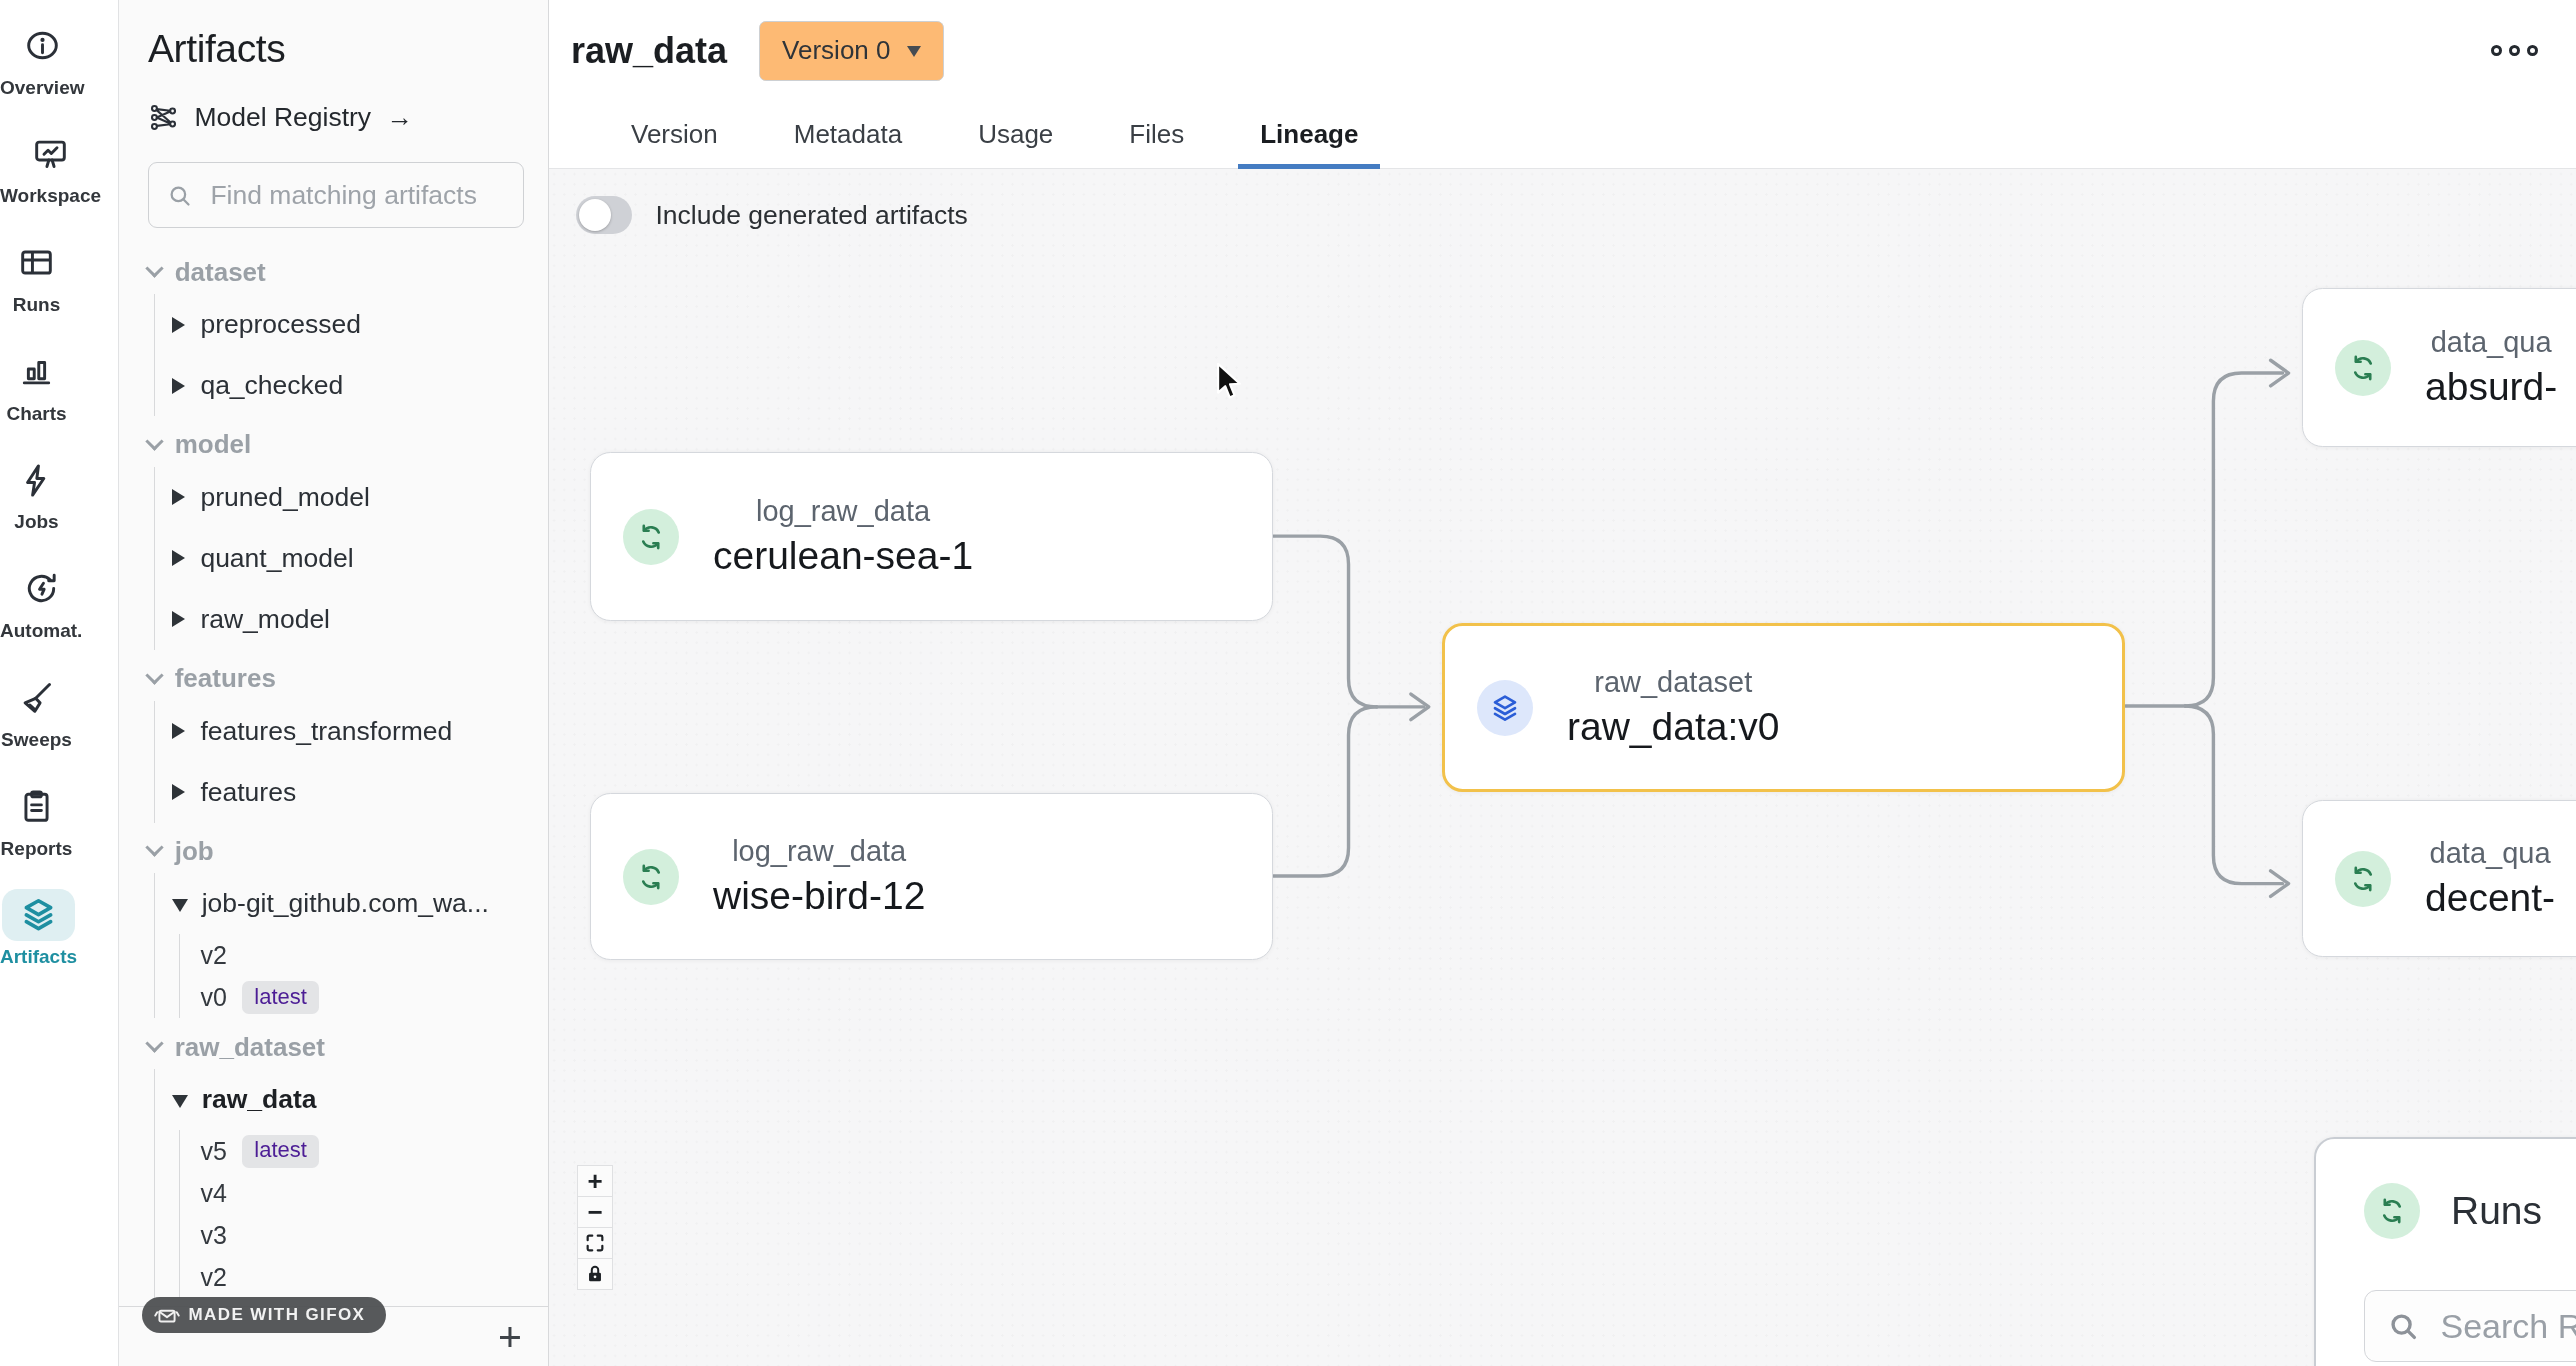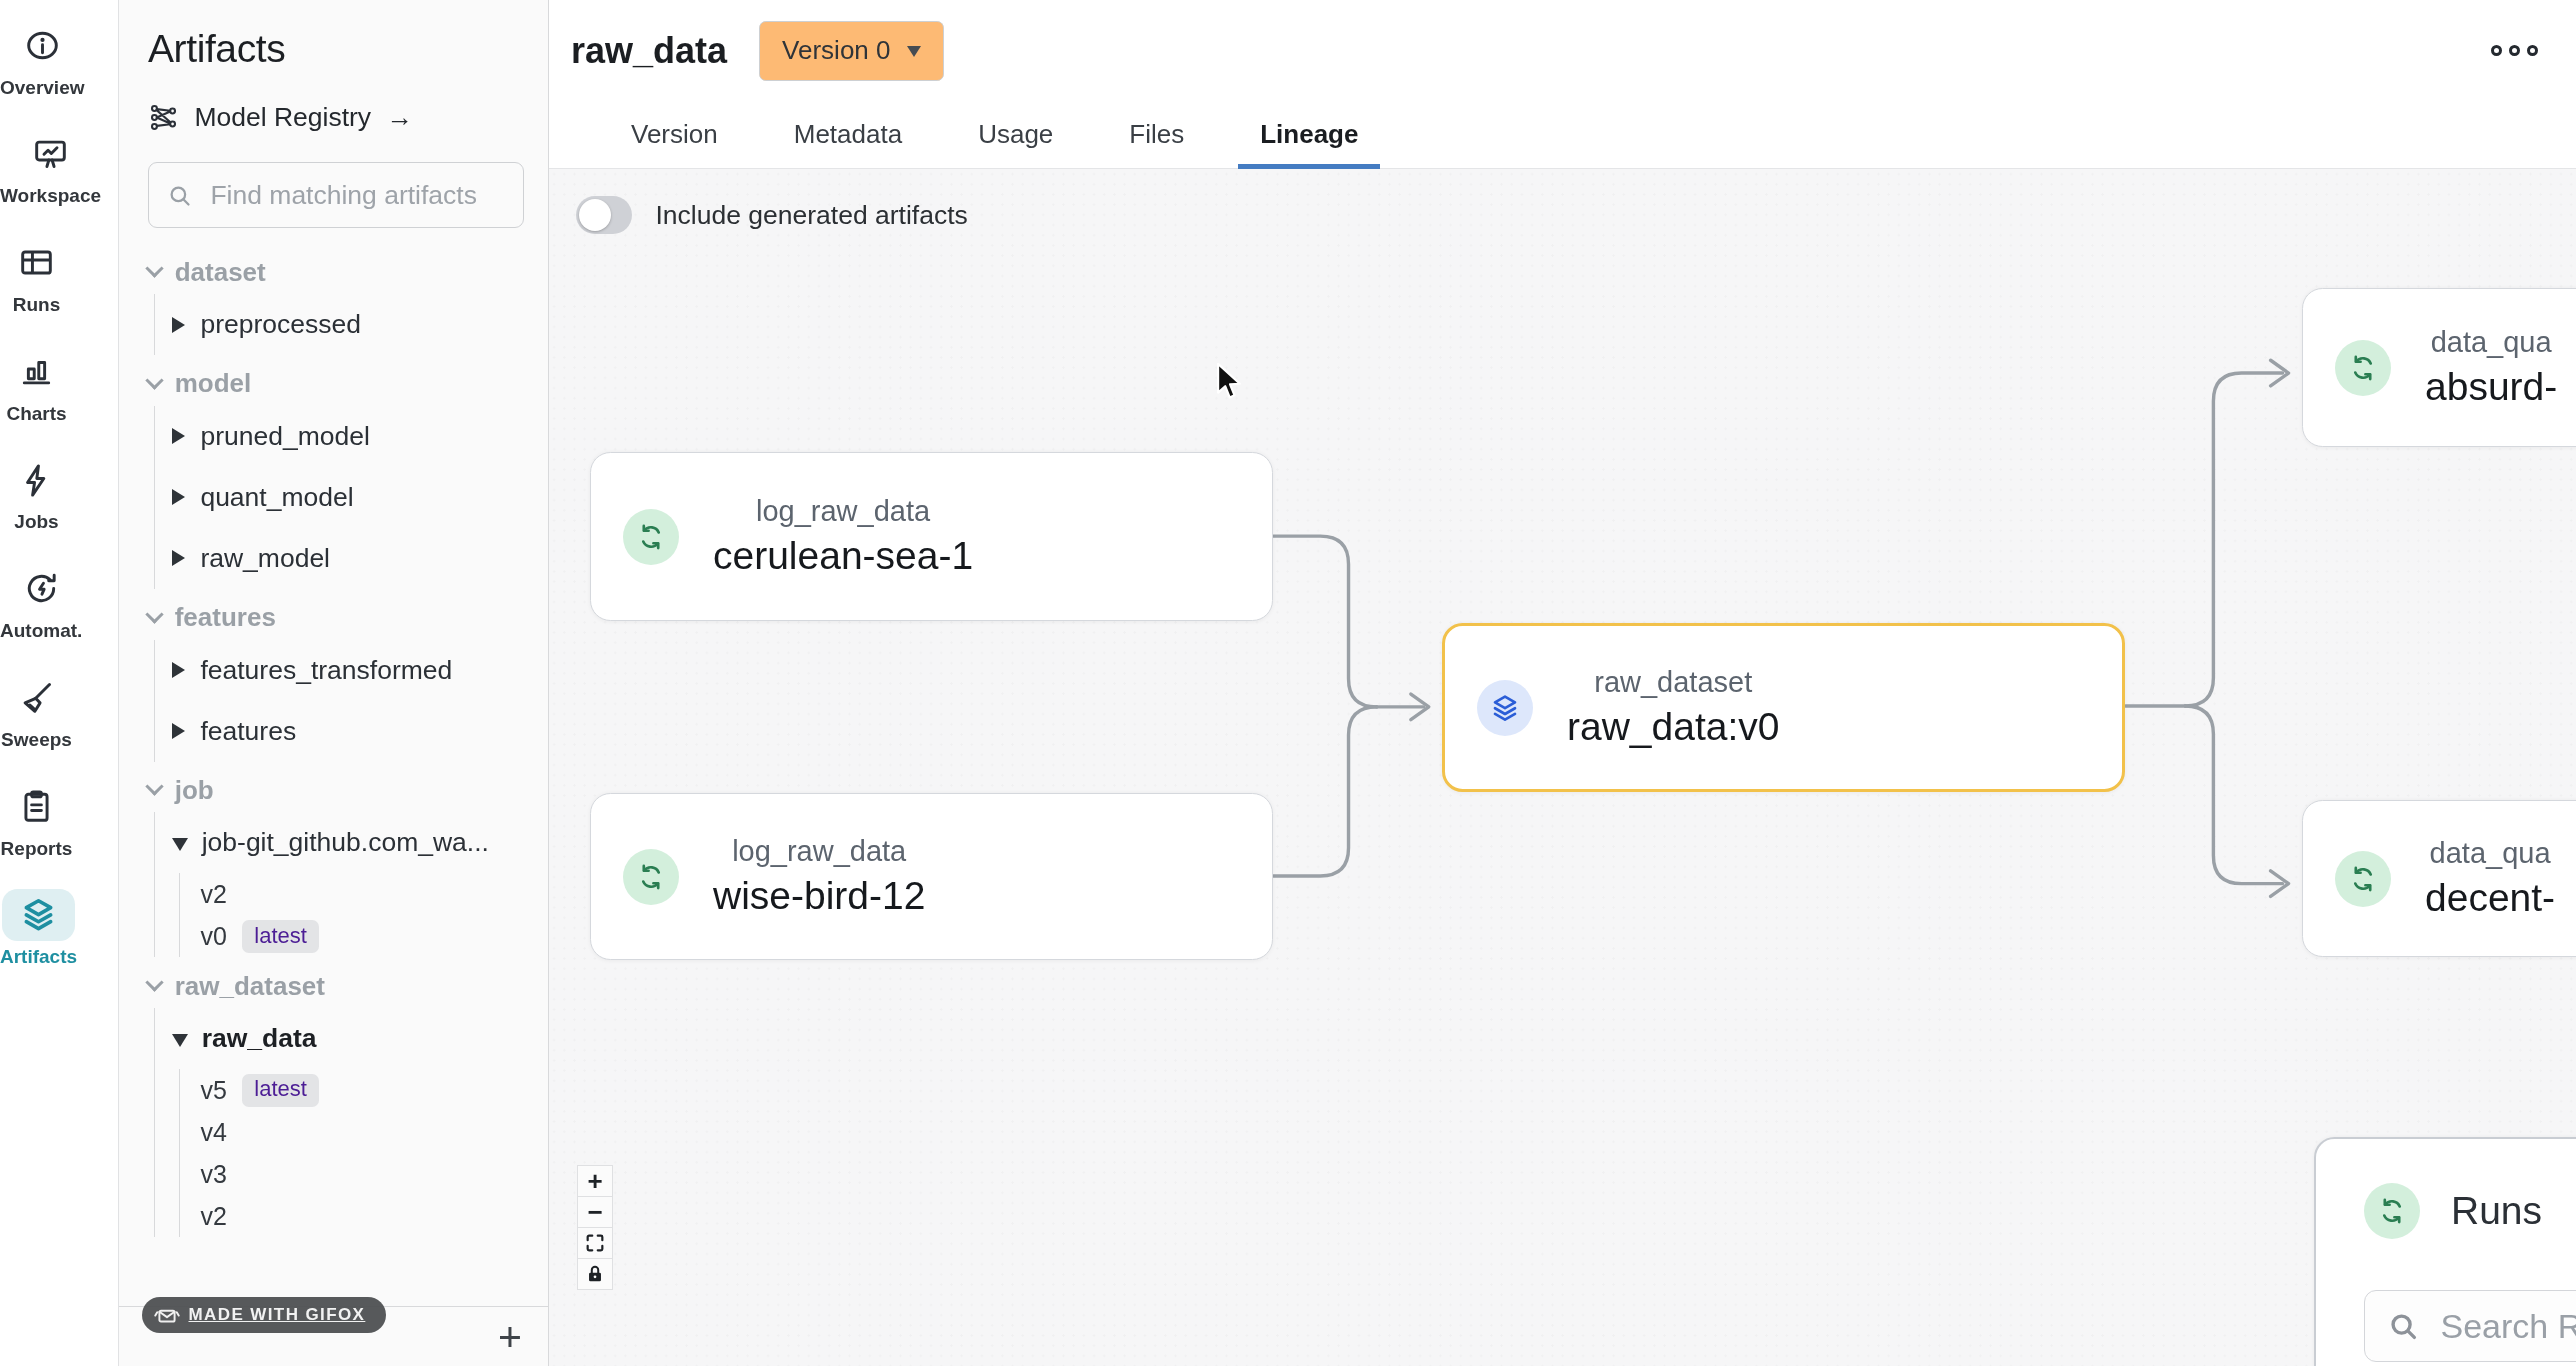--- a/index.html
+++ b/index.html
@@ -48,21 +48,21 @@
   .version-row { height:42px; display:flex; align-items:center; padding-left:20.5px; gap:15.4px; cursor:pointer; }
   .version-row .v-label { font-size:25px; color:#34393f; }
   .badge { background:#e3e4e6; border-radius:6.8px; padding:2.6px 12px 4.3px; font-size:22px; color:#4c1d95; }
   .sb-footer { height:61px; border-top:0.9px solid #d8d9db; display:flex; align-items:center; justify-content:flex-end; }
   .add-artifact { font-size:41px; color:#3f4449; margin-right:26px; line-height:1; cursor:pointer; font-weight:300; }
 
   
   .gifox { position:absolute; left:23px; top:1297px; z-index:60; height:36px; border-radius:20.5px;
     background:rgba(74,76,79,.93); display:flex; align-items:center; gap:8.5px; padding:0 20.5px 0 12px; }
   .gifox svg { width:26px; height:26px; color:#f0f0f0; }
-  .gifox .gifox-text { color:#f2f2f2; font-size:17px; font-weight:700; letter-spacing:1.4px;text-decoration:underline; }
+  .gifox .gifox-text { color:#f2f2f2; font-size:17px; font-weight:700; letter-spacing:1.4px; }
 
   
   .main { flex:1; display:flex; flex-direction:column; background:#fff; min-width:0; }
   .title-row { height:101px; display:flex; align-items:center; padding-left:22px; gap:32px; }
   .artifact-title { font-size:36px; font-weight:700; color:#1b1e22; }
   .version-btn { display:flex; align-items:center; gap:17px; height:60px; padding:0 22px; background:#fdba74;
     border:1.7px solid #cdd0d3; border-radius:6.8px; cursor:pointer; }
   .version-btn .vb-label { font-size:26px; color:#2f3439; }
   .caret-down { width:0; height:0; border-top:11px solid #464c52; border-left:7.7px solid transparent;
     border-right:7.7px solid transparent; margin-top:2.6px; }
@@ -238,20 +238,24 @@
 
       <div class="section">
         <div class="section-header">
           <span class="chev"></span>
           <span class="sec-label">dataset</span>
         </div>
         <div class="section-children">
           <div class="tree-item">
               <span class="tri-r"></span>
               <span class="item-label">preprocessed</span>
+            </div>
+          <div class="tree-item">
+              <span class="tri-r"></span>
+              <span class="item-label">qa_checked</span>
             </div>
         </div>
       </div>
 
       <div class="section">
         <div class="section-header">
           <span class="chev"></span>
           <span class="sec-label">model</span>
         </div>
         <div class="section-children">

